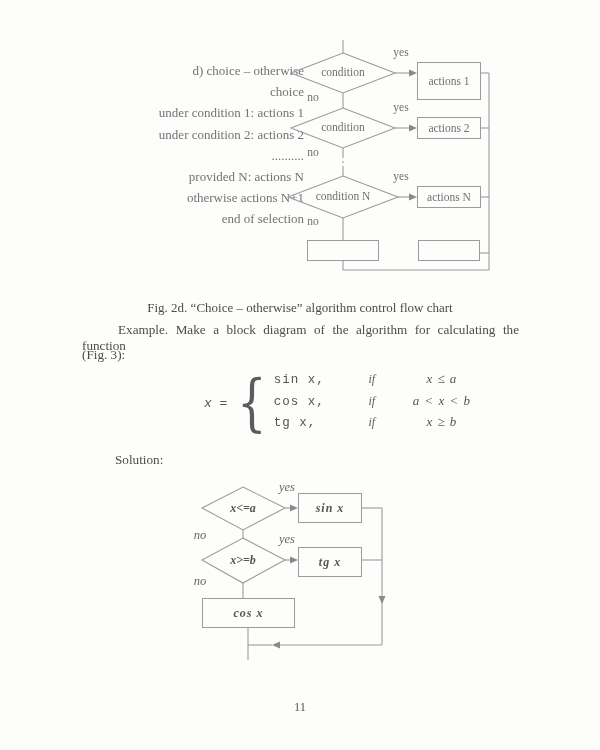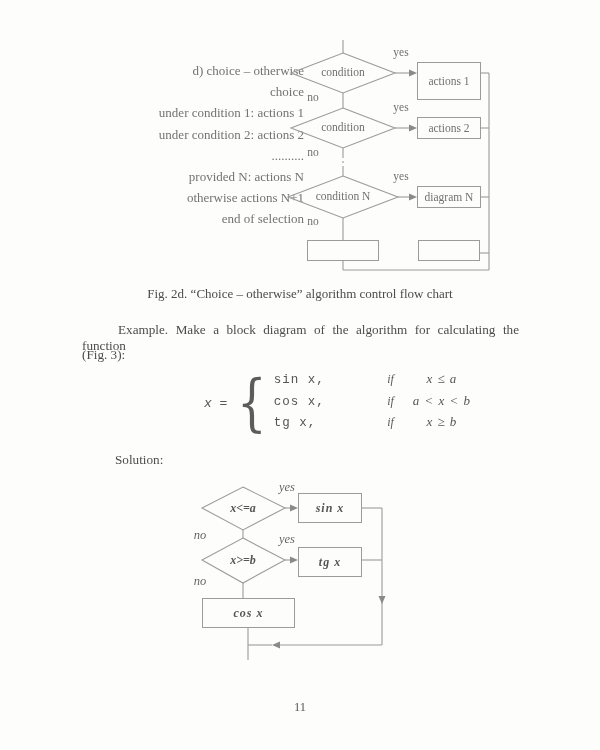--- a/index.html
+++ b/index.html
@@ -42,21 +42,21 @@
   .formula { position:absolute; left:204px; top:371px; display:flex; align-items:center;
     color:#4f4f4f; }
   .f-lhs { font-family:"Liberation Mono", monospace; font-size:13px; font-style:italic;
     margin-right:5px; color:#555; }
   .f-brace { font-family:"DejaVu Serif", serif; font-size:62px; font-weight:200;
     color:#5c5c5c; line-height:62px; transform:scaleX(0.75); margin-right:2px; }
   .f-rows { display:flex; flex-direction:column; }
   .f-row { display:flex; align-items:baseline; height:21.5px; }
   .f-func { width:76px; font-family:"Liberation Mono", monospace; font-size:12.5px;
     letter-spacing:1px; color:#555; }
-  .f-if { width:44px; text-align:right; font-style:italic; font-size:12px; color:#5a5a5a; }
+  .f-if { width:44px; text-align:center; font-style:italic; font-size:12px; color:#5a5a5a; }
   .f-cond { width:96px; text-align:center; font-style:italic; font-size:13px;
     letter-spacing:1px; color:#555; }
 </style>
 </head>
 <body>
 
 <div class="page">
 
   <div class="lefttext">
     <div>d) choice – otherwise</div>
@@ -94,36 +94,36 @@
     <line x1="209" y1="38" x2="209" y2="235"></line>
   </svg>
 
   <div class="fbox" style="left:417px; top:62px;  width:64px; height:38px;">
       <span>actions 1</span>
     </div>
   <div class="fbox" style="left:417px; top:117px; width:64px; height:22px;">
       <span>actions 2</span>
     </div>
   <div class="fbox" style="left:417px; top:186px; width:64px; height:22px;">
-      <span>diagram N</span>
+      <span>actions N</span>
     </div>
   <div class="fbox" style="left:307px; top:240px; width:72px; height:21px;"></div>
   <div class="fbox" style="left:418px; top:240px; width:62px; height:21px;"></div>
 
   <div class="dlabel" style="left:303px; top:66px;  width:80px;">condition</div>
   <div class="dlabel" style="left:303px; top:121px; width:80px;">condition</div>
   <div class="dlabel" style="left:298px; top:190px; width:90px;">condition N</div>
   <div class="yn" style="left:386px; top:46px;  width:30px;">yes</div>
   <div class="yn" style="left:386px; top:101px; width:30px;">yes</div>
   <div class="yn" style="left:386px; top:170px; width:30px;">yes</div>
   <div class="yn" style="left:300px; top:91px;  width:26px;">no</div>
   <div class="yn" style="left:300px; top:146px; width:26px;">no</div>
   <div class="yn" style="left:300px; top:215px; width:26px;">no</div>
 
-  <div class="caption" style="top:286px;">Fig. 2d. “Choice – otherwise” algorithm control flow chart</div>
+  <div class="caption" style="top:300px;">Fig. 2d. “Choice – otherwise” algorithm control flow chart</div>
 
   <div class="para1" style="top:322px;">Example. Make a block diagram of the algorithm for calculating the function</div>
   <div class="para2" style="top:347px;">(Fig. 3):</div>
 
   <div class="formula">
     <span class="f-lhs">x =</span>
     <span class="f-brace">{</span>
     <div class="f-rows">
       <div class="f-row">
         <span class="f-func">sin x,</span>

